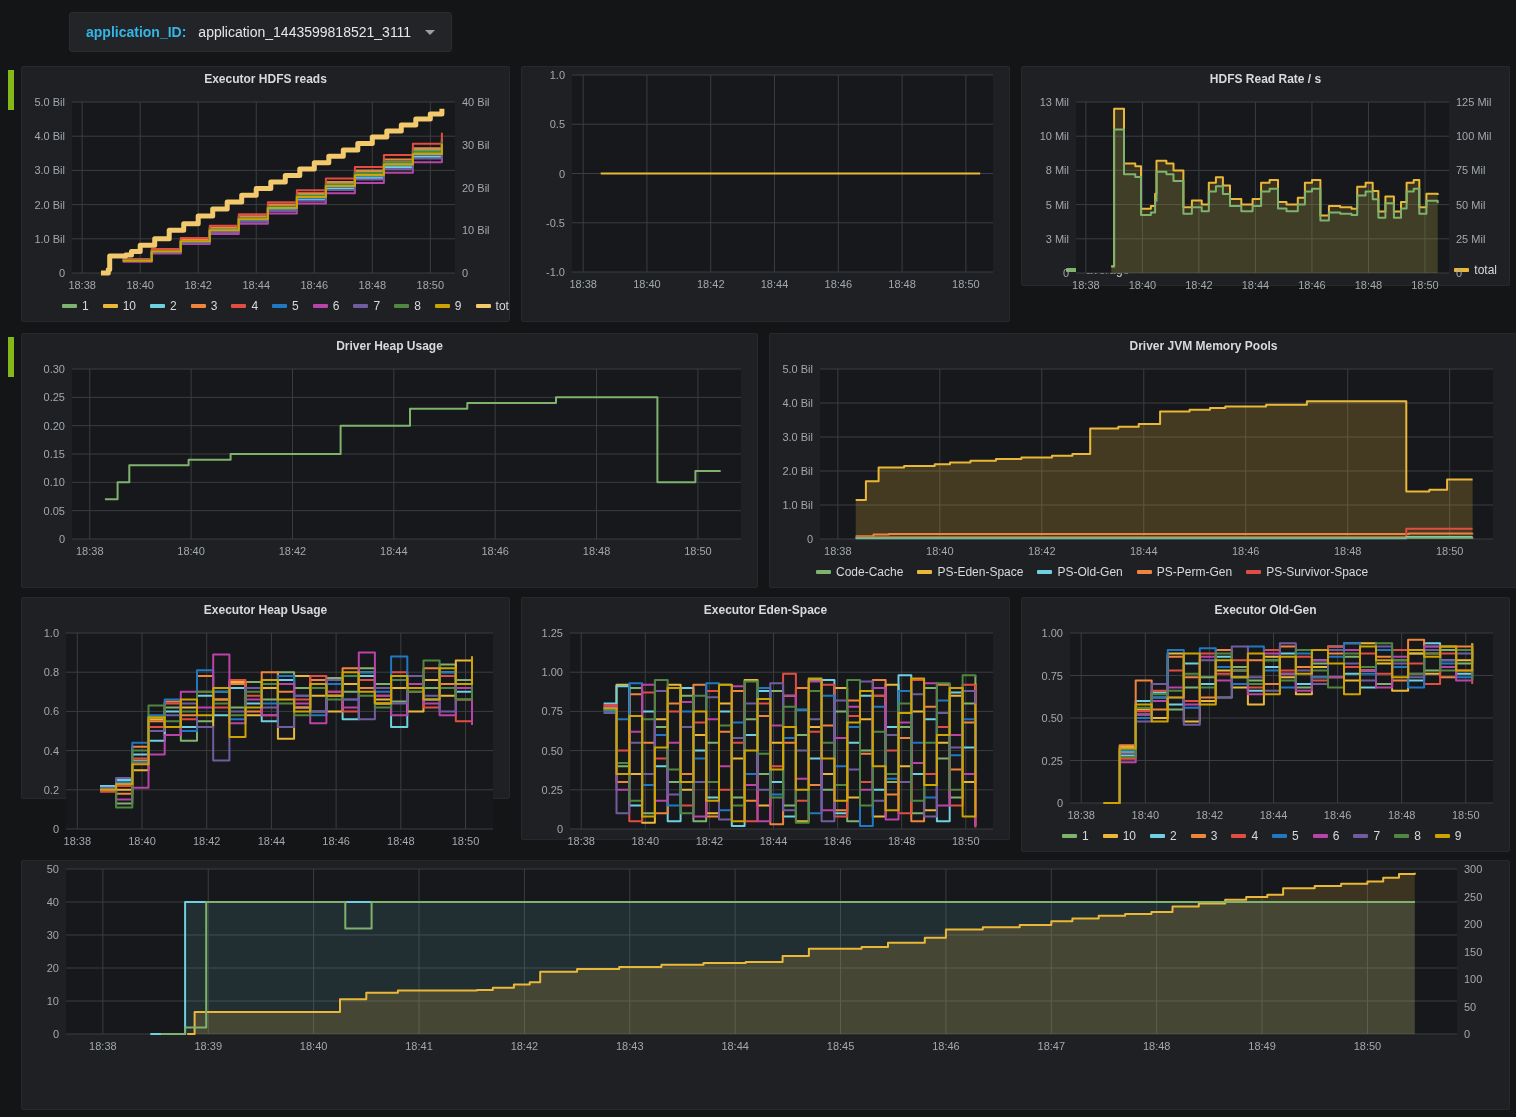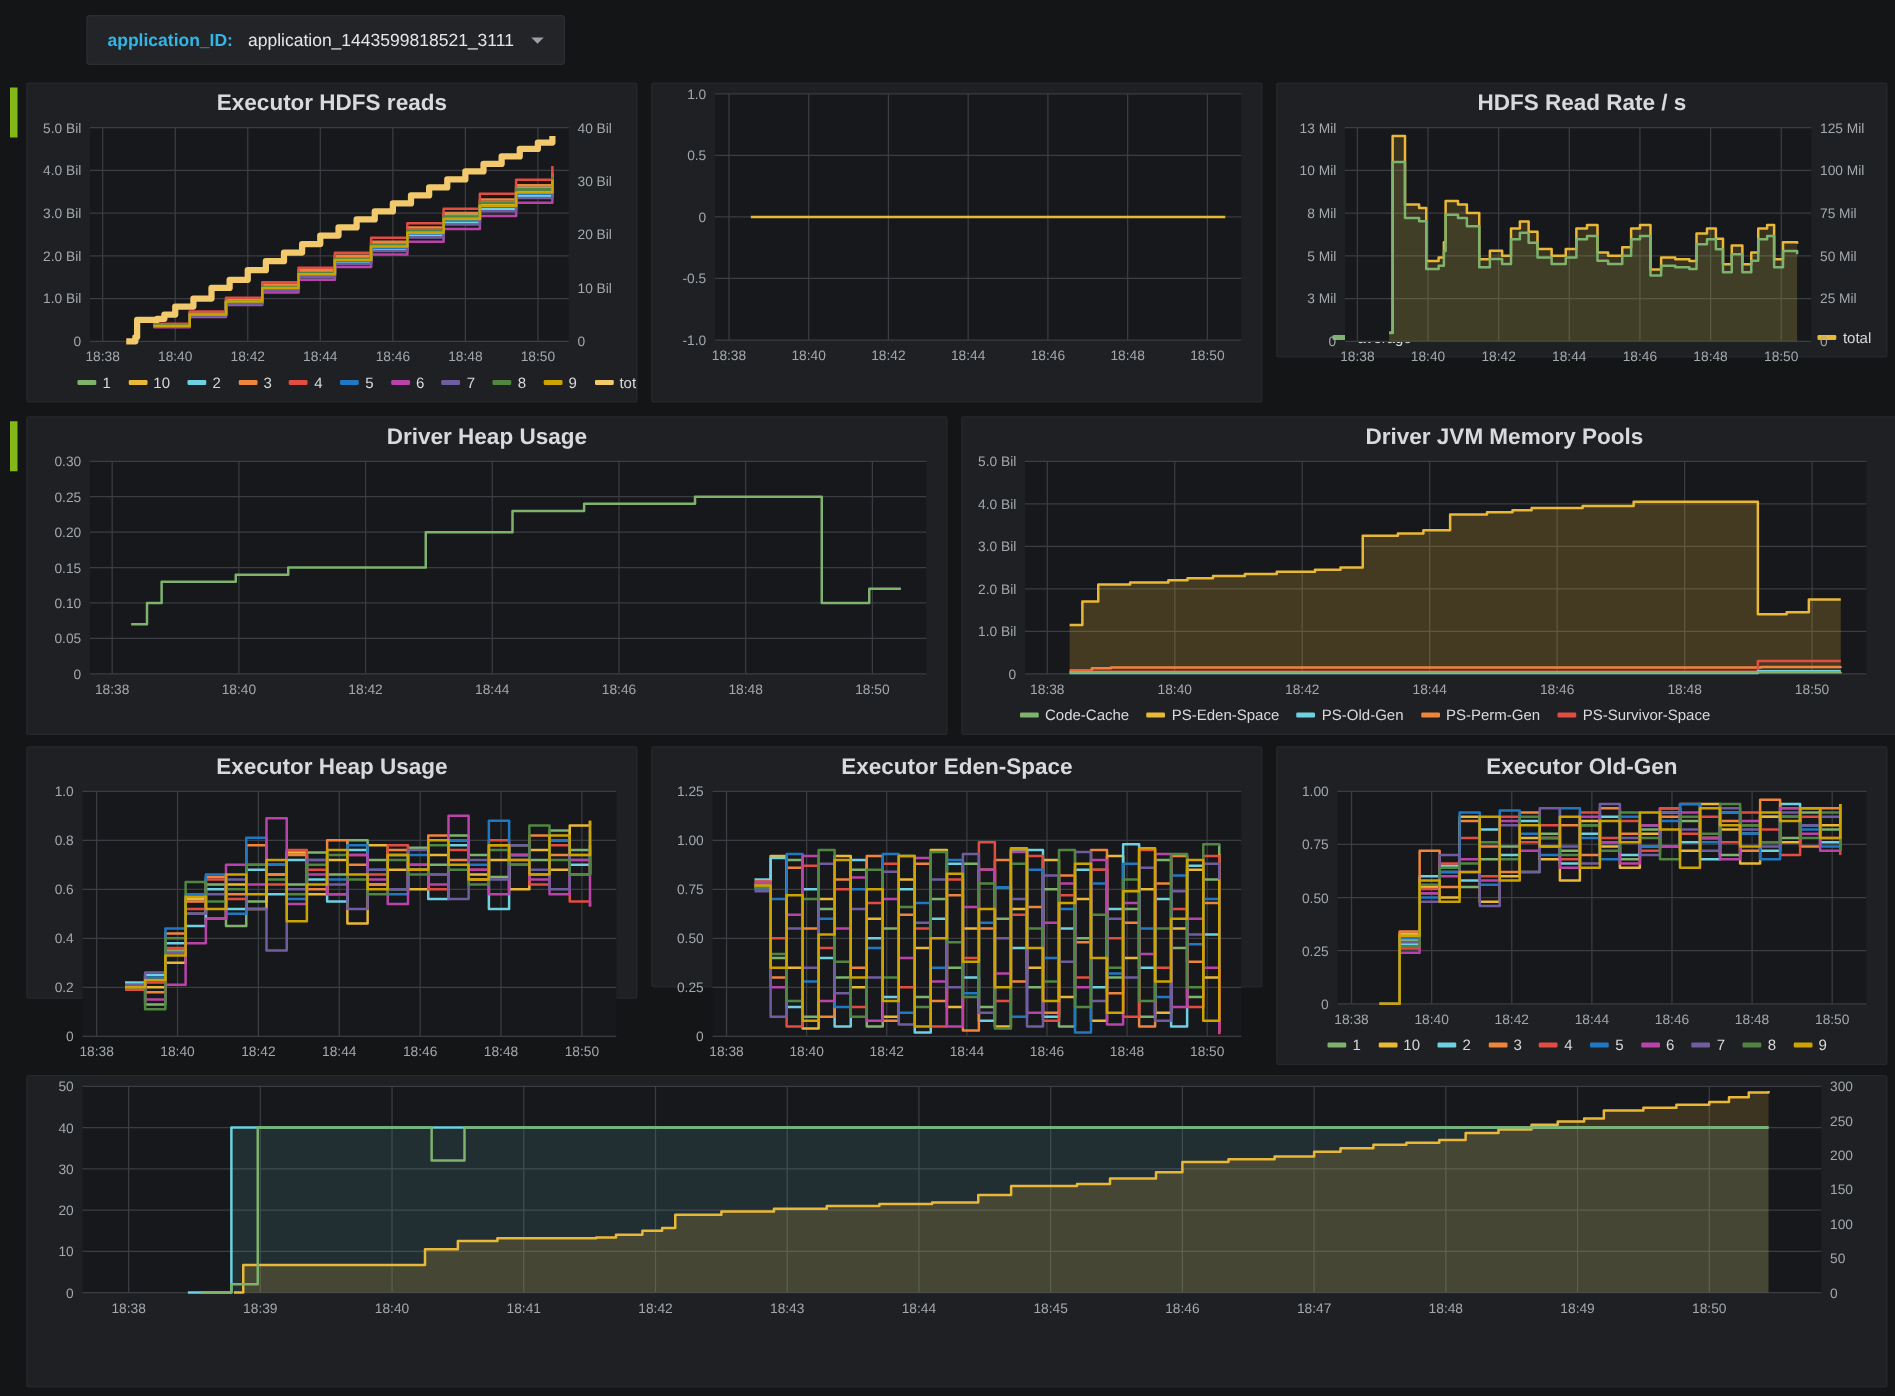--- a/index.html
+++ b/index.html
@@ -7,21 +7,21 @@
   #stage{position:relative;width:1516px;height:1117px;background:#141517;overflow:hidden;}
   .varbox{position:absolute;left:21px;top:12px;height:38px;display:inline-flex;align-items:center;
     background:#222428;border:1px solid #2b2d31;border-radius:3px;padding:0 16px;gap:12px;cursor:pointer;margin-left:48px;}
   .varbox .vlabel{color:#33b5e5;font-size:14px;font-weight:bold;}
   .varbox .vvalue{color:#e6e6e6;font-size:14px;}
   .caret{width:0;height:0;border-left:5px solid transparent;border-right:5px solid transparent;
     border-top:5px solid #9aa0a6;margin-left:2px;}
   .rowbar{position:absolute;left:8px;width:6px;height:40px;background:#84b819;cursor:pointer;}
   .panel{position:absolute;background:#1e2023;border:1px solid #26282c;border-radius:2px;
     display:flex;flex-direction:column;box-sizing:border-box;}
-  .panel-title{flex:0 0 22px;text-align:center;font-size:18px;font-weight:bold;color:#d8d9da;
+  .panel-title{flex:0 0 22px;text-align:center;font-size:12px;font-weight:bold;color:#d8d9da;
     padding-top:5px;cursor:pointer;white-space:nowrap;overflow:hidden;}
   .chart{flex:1 1 auto;min-height:0;position:relative;}
   .chart svg{display:block;}
   svg text{font-family:"Liberation Sans",sans-serif;font-size:11px;fill:#a3a8ad;}
   .legend{flex:0 0 21px;display:flex;align-items:center;font-size:12px;color:#d8d9da;
     padding:0 12px 5px 44px;gap:14px;overflow:hidden;}
   .leg-item{display:inline-flex;align-items:center;gap:5px;cursor:pointer;white-space:nowrap;}
   .leg-swatch{display:inline-block;width:15px;height:4px;border-radius:1px;}
   .leg-right{margin-left:auto;display:flex;gap:14px;}
 </style>
@@ -367,21 +367,21 @@
           <path d="M78.0 166.8H94.1V160.9H110.3V133.4H126.5V102.1H142.7V78.6H158.8V94.2H175.0V66.8H191.2V82.5H207.4V55.0H223.5V70.7H239.7V90.3H255.9V59.0H272.1V74.6H288.2V51.1H304.4V66.8H320.6V86.4H336.8V55.0H352.9V70.7H369.1V47.2H385.3V62.9H401.5V82.5H417.6V51.1H433.8V96.2H450.0V100.1" fill="none" stroke="#E24D42" stroke-width="2" stroke-linejoin="round"></path>
           <path d="M78.0 164.8H94.1V157.0H110.3V117.8H126.5V90.3H142.7V74.6H158.8V106.0H175.0V45.2H191.2V66.8H207.4V94.2H223.5V62.9H239.7V78.6H255.9V51.1H272.1V70.7H288.2V90.3H304.4V59.0H320.6V74.6H336.8V47.2H352.9V66.8H369.1V31.5H385.3V59.0H401.5V74.6H417.6V47.2H433.8V62.9H450.0V51.1" fill="none" stroke="#1F78C1" stroke-width="2" stroke-linejoin="round"></path>
           <path d="M78.0 164.8H94.1V174.6H110.3V162.8H126.5V129.5H142.7V109.9H158.8V66.8H175.0V82.5H191.2V29.6H207.4V98.2H223.5V74.6H239.7V90.3H255.9V59.0H272.1V78.6H288.2V98.2H304.4V66.8H320.6V82.5H336.8V27.6H352.9V70.7H369.1V90.3H385.3V59.0H401.5V78.6H417.6V90.3H433.8V62.9H450.0V100.1" fill="none" stroke="#BA43A9" stroke-width="2" stroke-linejoin="round"></path>
           <path d="M78.0 162.8H94.1V153.0H110.3V137.4H126.5V106.0H142.7V90.3H158.8V78.6H175.0V102.1H191.2V135.4H207.4V86.4H223.5V62.9H239.7V82.5H255.9V102.1H272.1V70.7H288.2V86.4H304.4V55.0H320.6V74.6H336.8V94.2H352.9V62.9H369.1V78.6H385.3V51.1H401.5V70.7H417.6V86.4H433.8V59.0H450.0V33.5" fill="none" stroke="#705DA0" stroke-width="2" stroke-linejoin="round"></path>
           <path d="M78.0 164.8H94.1V182.4H110.3V125.6H126.5V80.5H142.7V96.2H158.8V86.4H175.0V66.8H191.2V78.6H207.4V90.3H223.5V66.8H239.7V59.0H255.9V78.6H272.1V90.3H288.2V62.9H304.4V74.6H320.6V51.1H336.8V70.7H352.9V82.5H369.1V55.0H385.3V66.8H401.5V35.4H417.6V62.9H433.8V74.6H450.0V39.4" fill="none" stroke="#508642" stroke-width="2" stroke-linejoin="round"></path>
           <path d="M78.0 164.8H94.1V158.9H110.3V139.3H126.5V92.3H142.7V102.1H158.8V74.6H175.0V90.3H191.2V62.9H207.4V111.9H223.5V82.5H239.7V55.0H255.9V74.6H272.1V86.4H288.2V59.0H304.4V70.7H320.6V47.2H336.8V66.8H352.9V78.6H369.1V51.1H385.3V62.9H401.5V74.6H417.6V43.3H433.8V59.0H450.0V31.5" fill="none" stroke="#CCA300" stroke-width="2" stroke-linejoin="round"></path>
         </svg>
       </div>
   </div>
 
-  <div class="panel" style="left:521px;top:597px;width:489px;height:193px">
+  <div class="panel" style="left:521px;top:597px;width:489px;height:243px">
     <div class="panel-title">Executor Eden-Space</div>
     <div class="chart">
         <svg width="487" height="226">
           <rect x="48" y="8" width="423" height="196" fill="#17181b"></rect>
           <line x1="59.21590909090909" x2="59.21590909090909" y1="8" y2="204" stroke="#3a3d41" stroke-width="1"></line>
           <line x1="123.30681818181819" x2="123.30681818181819" y1="8" y2="204" stroke="#3a3d41" stroke-width="1"></line>
           <line x1="187.39772727272728" x2="187.39772727272728" y1="8" y2="204" stroke="#3a3d41" stroke-width="1"></line>
           <line x1="251.48863636363637" x2="251.48863636363637" y1="8" y2="204" stroke="#3a3d41" stroke-width="1"></line>
           <line x1="315.57954545454544" x2="315.57954545454544" y1="8" y2="204" stroke="#3a3d41" stroke-width="1"></line>
           <line x1="379.67045454545456" x2="379.67045454545456" y1="8" y2="204" stroke="#3a3d41" stroke-width="1"></line>

